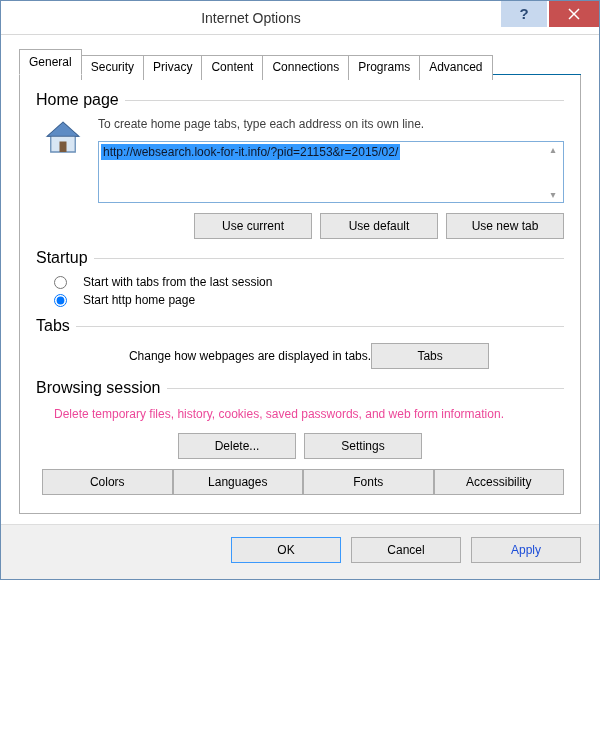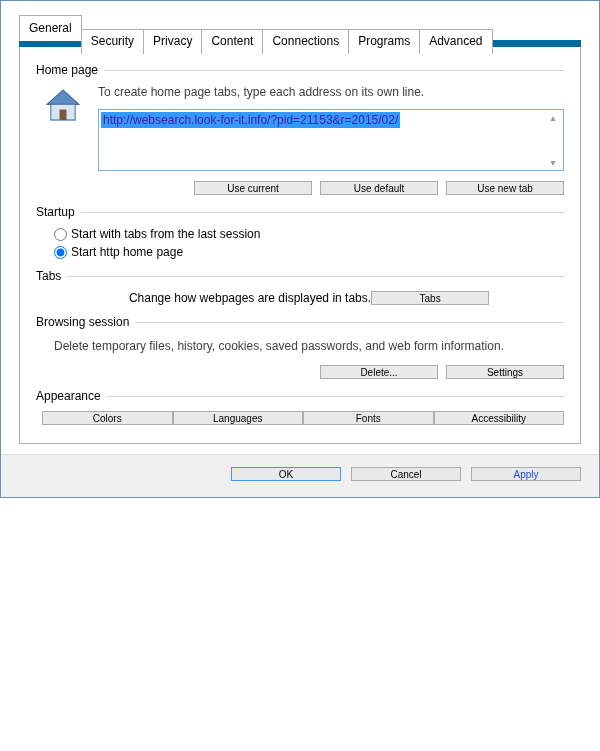--- a/index.html
+++ b/index.html
@@ -4,54 +4,64 @@
 <style>
   * { box-sizing: border-box; font-family: 'Segoe UI', Tahoma, sans-serif; }
   body { margin: 0; background: #fff; width: 600px; height: 751px; overflow: hidden; }
   .window { width: 600px; border: 1px solid #6b8fb5; }
   .titlebar { height: 34px; background: #fff; display: flex; align-items: center; position: relative; border-bottom: 1px solid #d8d8d8; }
   .title { flex: 1; text-align: center; font-size: 14px; color: #333; }
   .help-btn { width: 46px; height: 26px; margin-top: -8px; background: #c7d8ee; border: none; display: flex; align-items: center; justify-content: center; color: #2b4a75; font-size: 15px; font-weight: bold; cursor: pointer; }
   .close-btn { width: 50px; height: 26px; margin-top: -8px; background: #c75050; border: none; display: flex; align-items: center; justify-content: center; cursor: pointer; margin-left: 2px; margin-right: 0; }
   .close-btn svg { stroke: #fff; stroke-width: 1.5; }
   .body { padding: 14px 18px 10px 18px; background: #fff; }
-  .tabs { display: flex; border-bottom: 7px solid #0369a1; position: relative; }
-  .tab { padding: 4px 9px 5px 9px; font-size: 12px; border: 1px solid #aeaeae; border-bottom: none; background: #fff; margin-right: -1px; position: relative; top: 14px; cursor: pointer; }
+  .tabs { display: flex; border-bottom: 1px solid #0369a1; position: relative; }
+  .tab { padding: 4px 9px 5px 9px; font-size: 12px; border: 1px solid #aeaeae; border-bottom: none; background: #fff; margin-right: -1px; position: relative; top: 6px; cursor: pointer; }
   .tab.active { background: #fff; border-bottom: 1px solid #fff; z-index: 2; padding-top: 5px; top: 0; margin-bottom: -1px; }
   .tab-content { border: 1px solid #aeaeae; border-top: none; padding: 16px 16px 16px 16px; }
   .group { margin-bottom: 10px; }
-  .group-title { font-size: 12px; color: #000; margin-bottom: 8px; display: flex; align-items: center; }
+  .group-title { font-size: 16px; color: #000; margin-bottom: 8px; display: flex; align-items: center; }
   .group-title .line { flex: 1; height: 1px; background: #d6d6d6; margin-left: 6px; }
   .homepage-row { display: flex; gap: 14px; align-items: flex-start; margin-bottom: 10px; margin-left: 6px; }
   .home-icon { width: 42px; height: 42px; flex-shrink: 0; }
   .home-right { flex: 1; }
   .desc { font-size: 12px; margin-bottom: 10px; color: #404040; }
   .url-box { width: 100%; height: 62px; border: 1px solid #7faedb; padding: 2px; position: relative; font-size: 12px; resize: none; overflow-y: scroll; }
-  .url-text { background: #3399ff; color: #4c1d95; padding: 1px 2px; display: inline-block; font-size: 12px; }
+  .url-text { background: #3399ff; color: #0f172a; padding: 1px 2px; display: inline-block; font-size: 12px; }
   .btn-row { display: flex; gap: 8px; justify-content: flex-end; margin-top: 10px; }
   .btn-row.right { justify-content: flex-end; }
-  .btn { min-width: 110px; height: 14px; font-size: 10px; background: #e9e9e9; border: 1px solid #acacac; cursor: pointer; padding: 0 14px; }
+  .btn { min-width: 110px; height: 26px; font-size: 12px; background: #e9e9e9; border: 1px solid #acacac; cursor: pointer; padding: 0 14px; }
   .btn:disabled { color: #1d4ed8; cursor: default; }
   .btn.primary { border: 1.5px solid #3b99fc; }
   .btn.small { min-width: 118px; }
-  .radio-row, .check-row { display: flex; align-items: center; font-size: 12px; margin: 4px 0 4px 18px; gap: 4px; }
+  .radio-row, .check-row { display: flex; align-items: center; font-size: 12px; margin: 4px 0 4px 18px; gap: 16px; }
   .radio-row input, .check-row input { margin: 0; }
-  .indent-text { font-size: 12px; margin: 4px 0 10px 18px; color: #404040; line-height: 1.5; }
+  .indent-text { font-size: 12px; margin: 4px 0 10px 18px; color: #ec4899; line-height: 1.5; }
   .tabs-row { display: flex; align-items: center; justify-content: center; margin-left: 18px; margin-bottom: 6px; }
   .tabs-row .txt { font-size: 12px; }
   .footer-btns { display: flex; gap: 10px; justify-content: flex-end; padding: 12px 18px 16px 18px; background: #f0f0f0; border-top: 1px solid #ddd; }
   .appearance-row { display: flex; margin-left: 6px; margin-top: 8px; }
   .appearance-row .btn { flex: 1; min-width: 0; }
   .scroll-hint { position: absolute; right: 2px; top: 2px; bottom: 2px; width: 16px; display: flex; flex-direction: column; justify-content: space-between; }
   .scroll-arrow { font-size: 10px; color: #999; text-align: center; }
 </style>
 </head>
 <body>
 
 <div class="window">
+  <div class="titlebar">
+    <div class="title">Internet Options</div>
+    <button class="help-btn">?</button>
+    <button class="close-btn">
+      <svg width="12" height="12" viewBox="0 0 12 12">
+          <line x1="1" y1="1" x2="11" y2="11"></line>
+          <line x1="11" y1="1" x2="1" y2="11"></line>
+        </svg>
+    </button>
+  </div>
   <div class="body">
     <div class="tabs">
       <div class="tab active">General</div>
       <div class="tab">Security</div>
       <div class="tab">Privacy</div>
       <div class="tab">Content</div>
       <div class="tab">Connections</div>
       <div class="tab">Programs</div>
       <div class="tab">Advanced</div>
     </div>
@@ -111,31 +121,27 @@
           <button class="btn small">Tabs</button>
         </div>
       </div>
 
       <div class="group">
         <div class="group-title">
             <span>Browsing session</span>
             <span class="line"></span>
           </div>
         <div class="indent-text">Delete temporary files, history, cookies, saved passwords, and web form information.</div>
-        <div class="btn-row right" style="margin-top:10px;">
+        <div class="btn-row right" style="margin-top:10px;justify-content:center;">
           <button class="btn small">Delete...</button>
           <button class="btn small">Settings</button>
         </div>
       </div>
 
       <div class="group" style="margin-bottom:2px;">
-        <div class="group-title">
-            <span>Appearance</span>
-            <span class="line"></span>
-          </div>
         <div class="appearance-row">
           <button class="btn">Colors</button>
           <button class="btn">Languages</button>
           <button class="btn">Fonts</button>
           <button class="btn">Accessibility</button>
         </div>
       </div>
 
     </div>
   </div>

